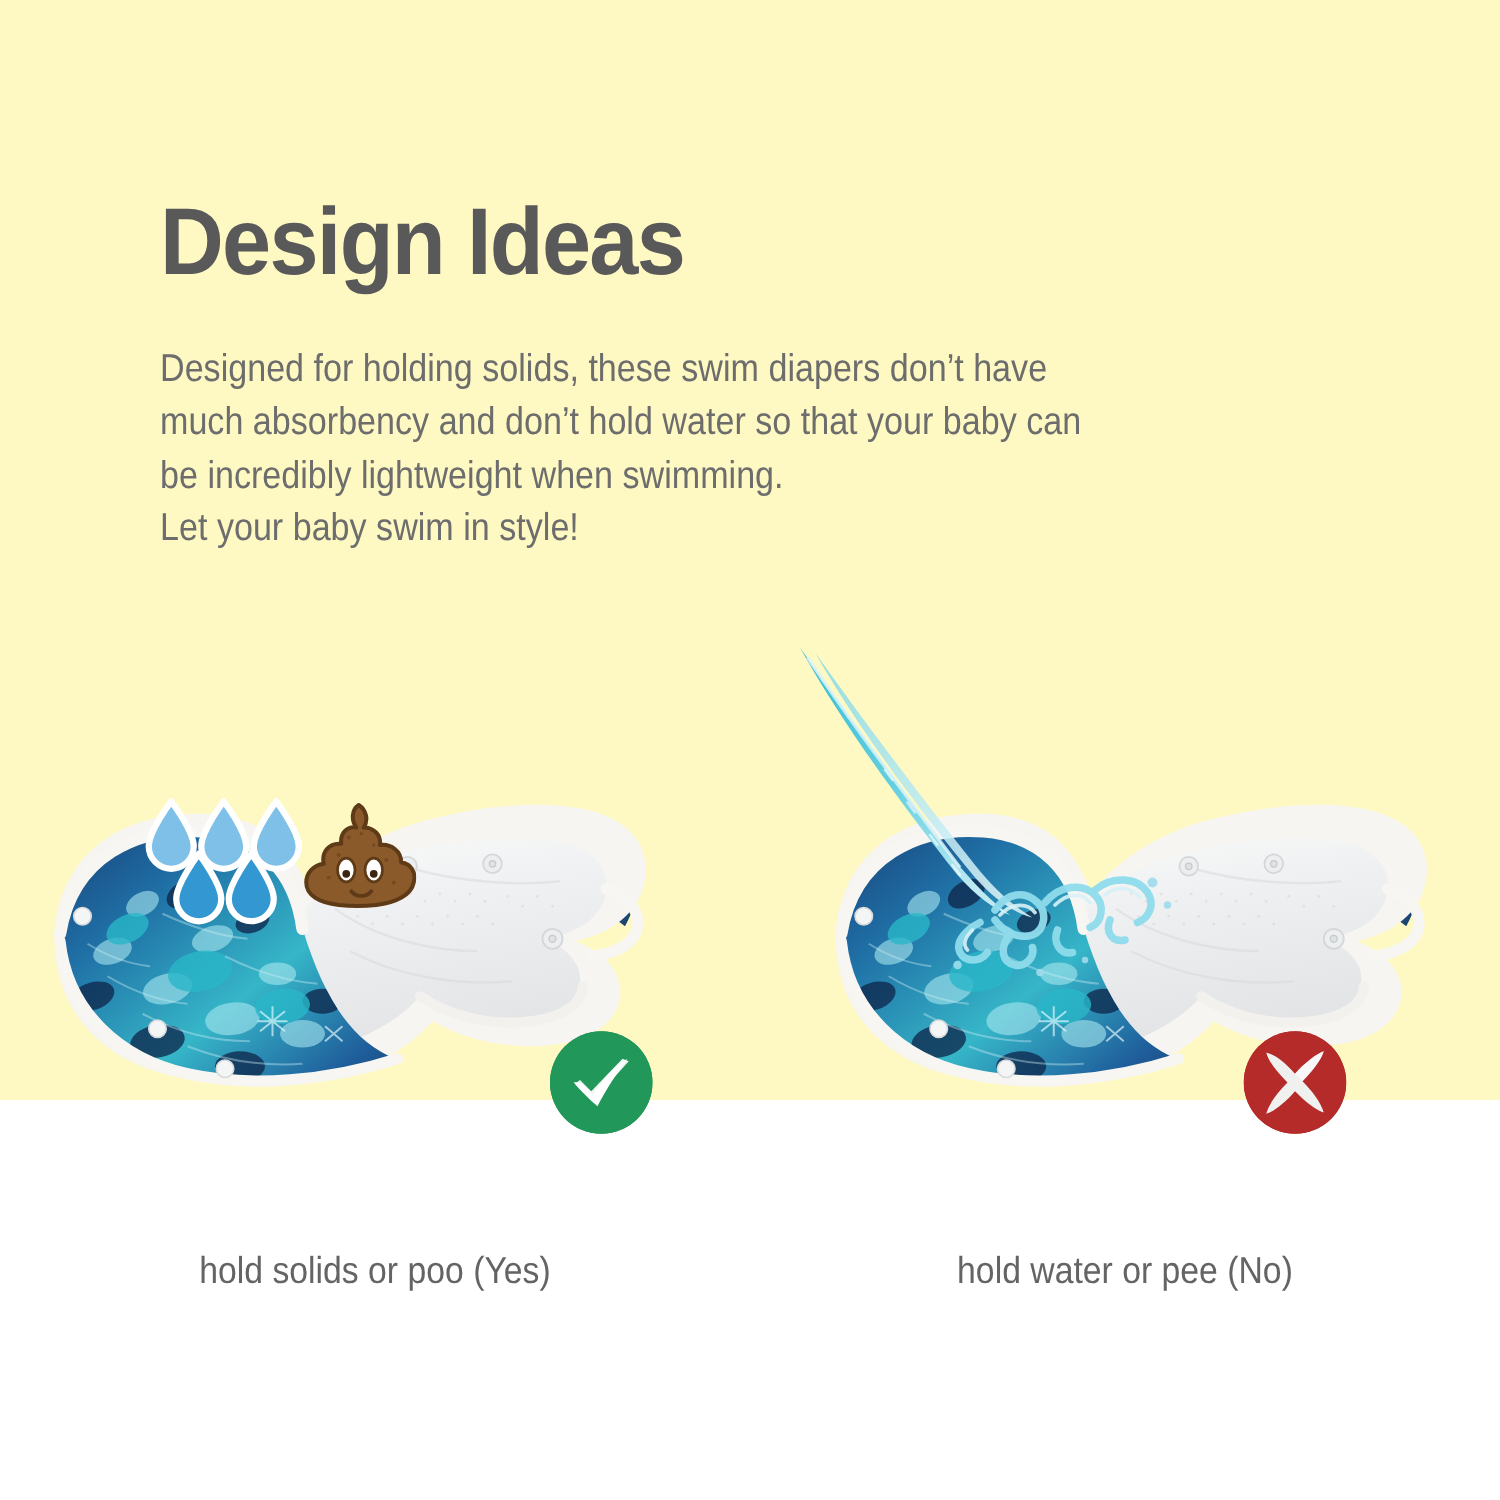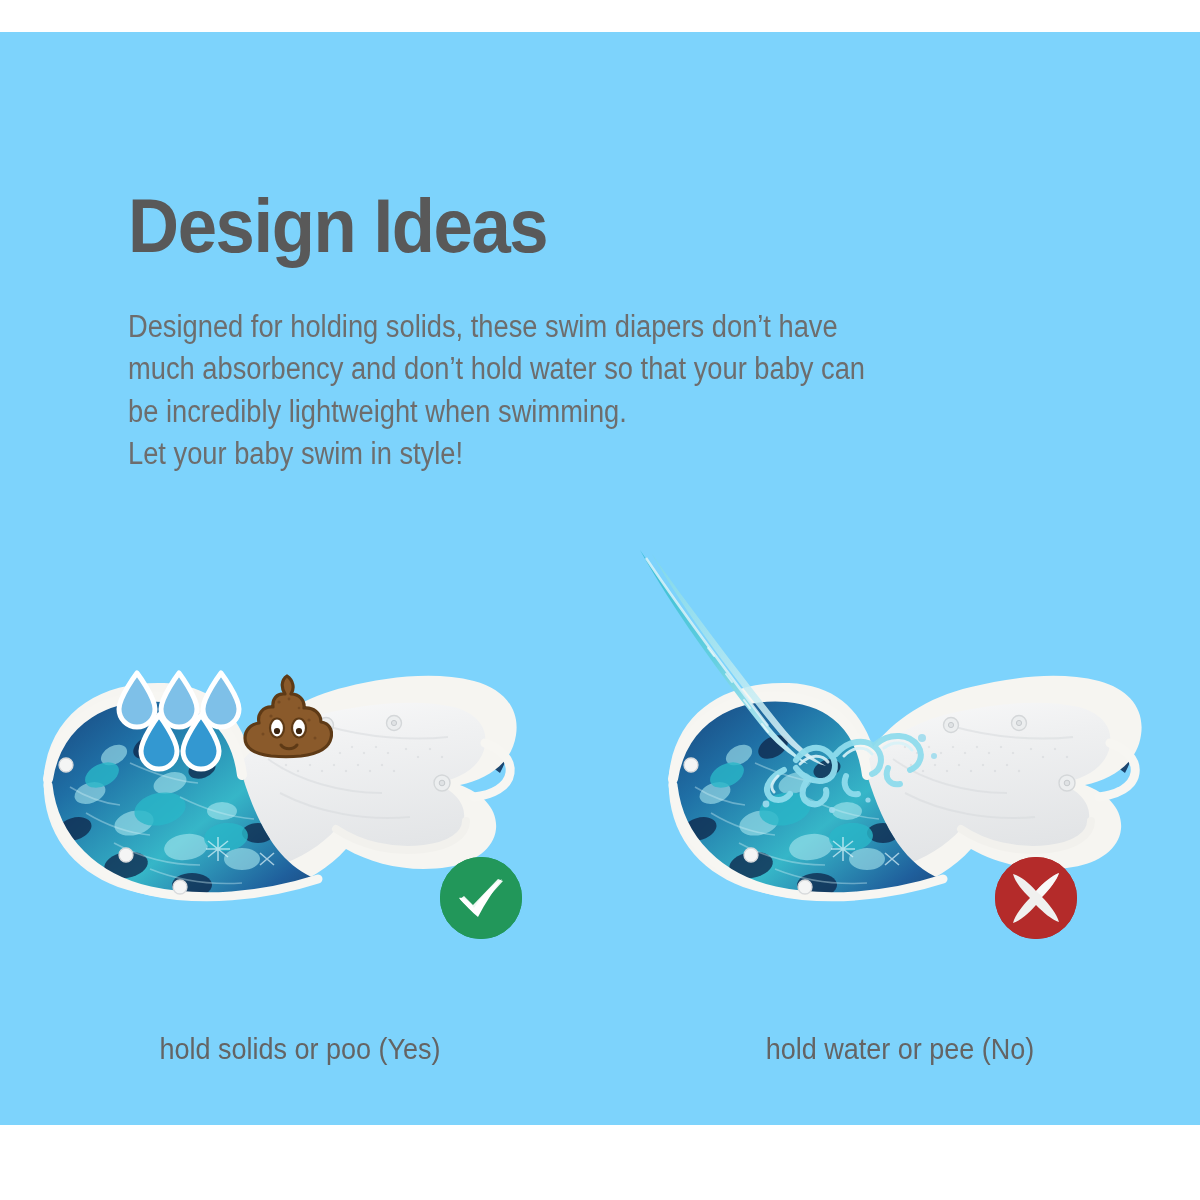--- a/index.html
+++ b/index.html
@@ -8,23 +8,22 @@
     width: 1200px;
     height: 1200px;
     background: #ffffff;
     font-family: "Liberation Sans", sans-serif;
     overflow: hidden;
   }
 
   #page {
     position: relative;
     width: 1200px;
-    height: 1093px;
-    background: #7dd3fc;
-    margin-top: 32px;
+    height: 880px;
+    background: #fef9c3;
   }
 
   
   .header {
     position: absolute;
     left: 128px;
     top: 158px;
     width: 1000px;
   }
 

